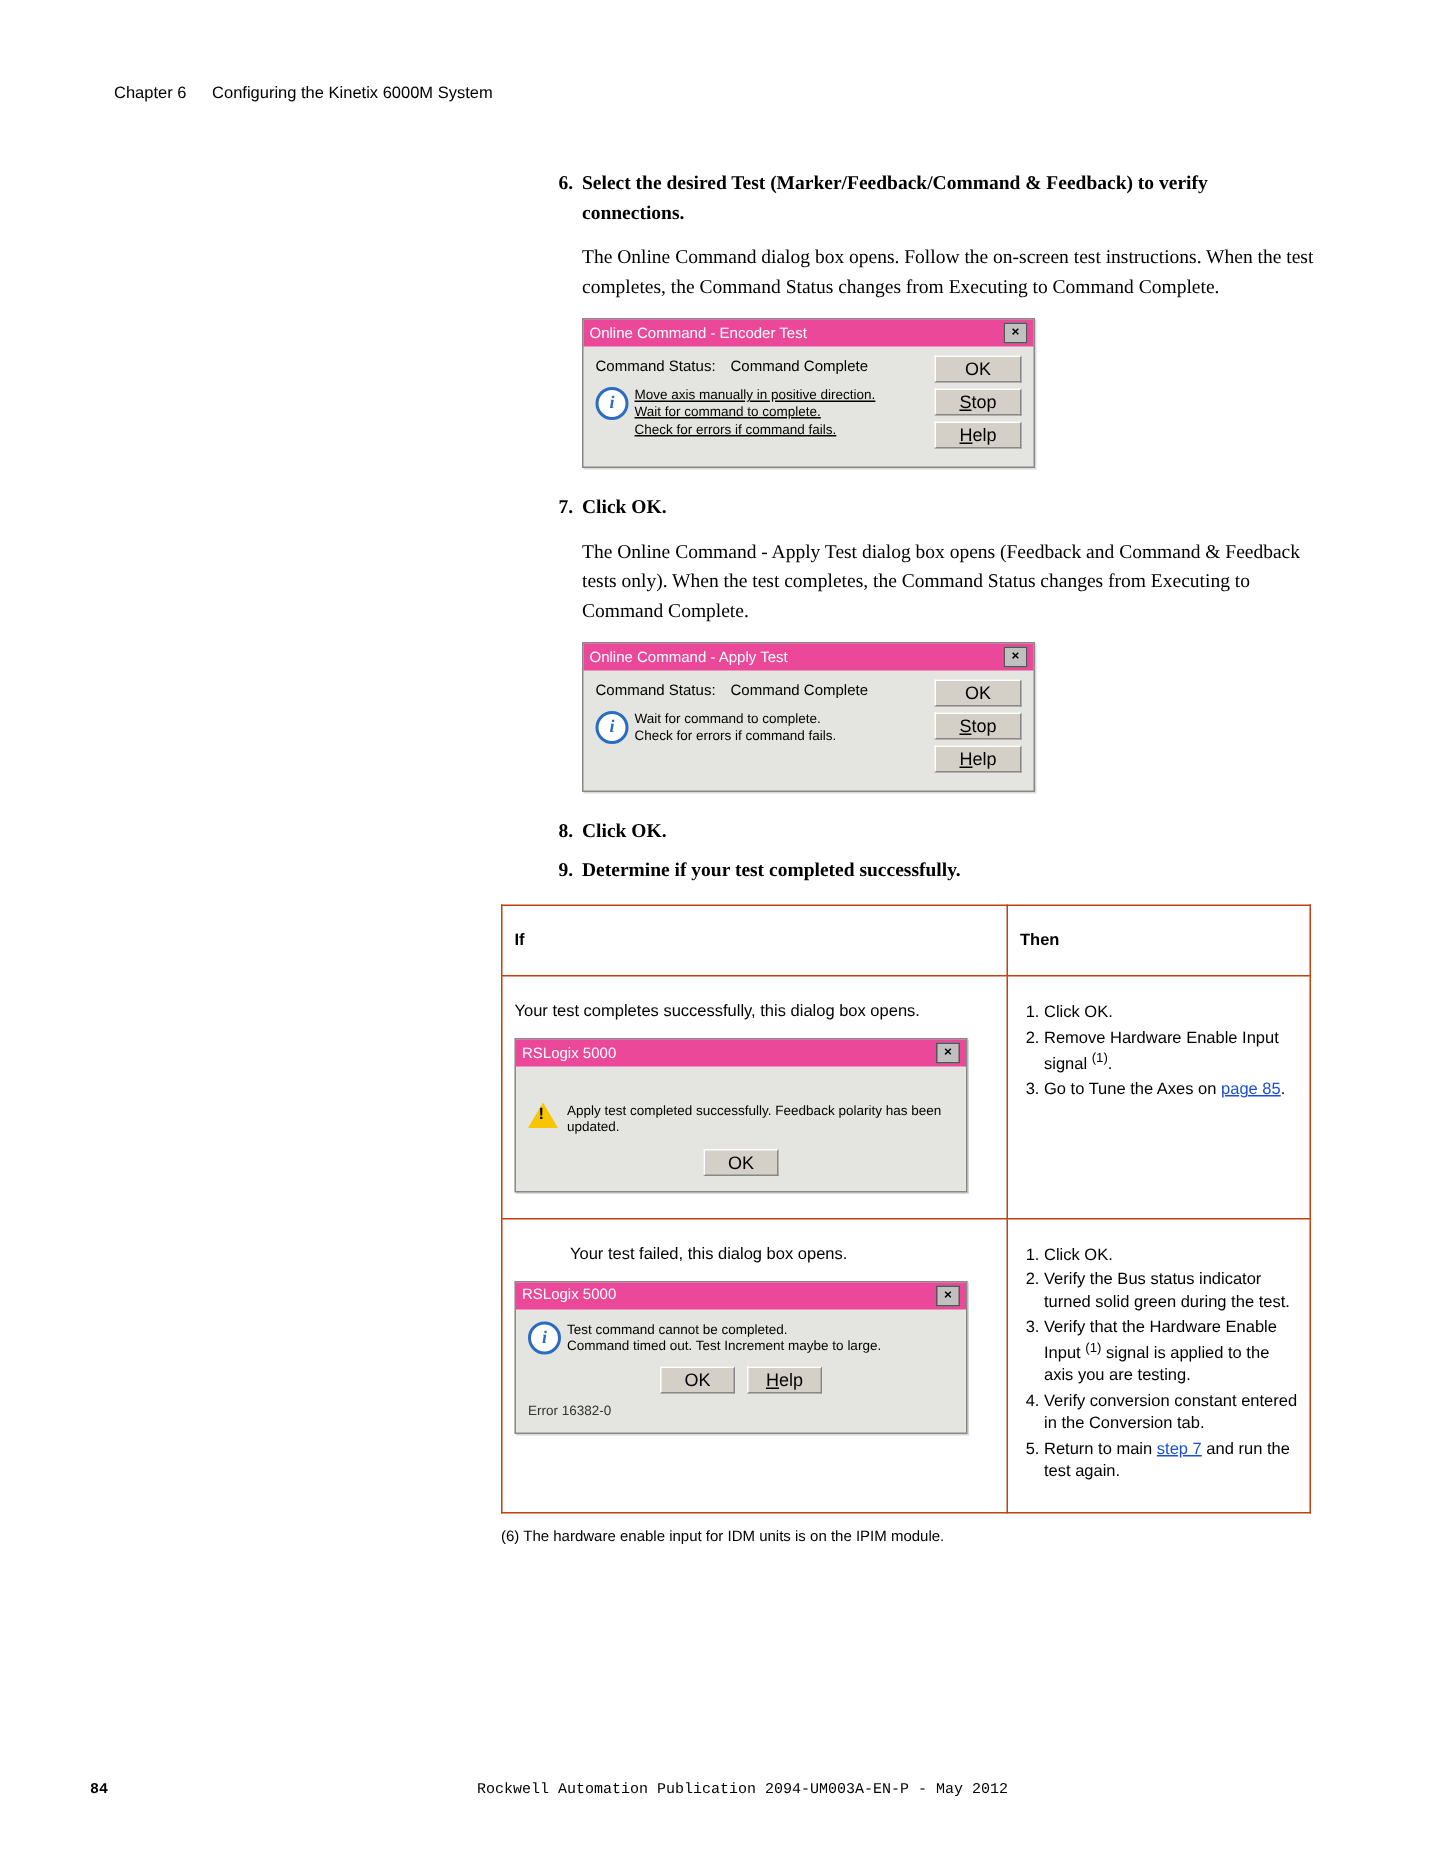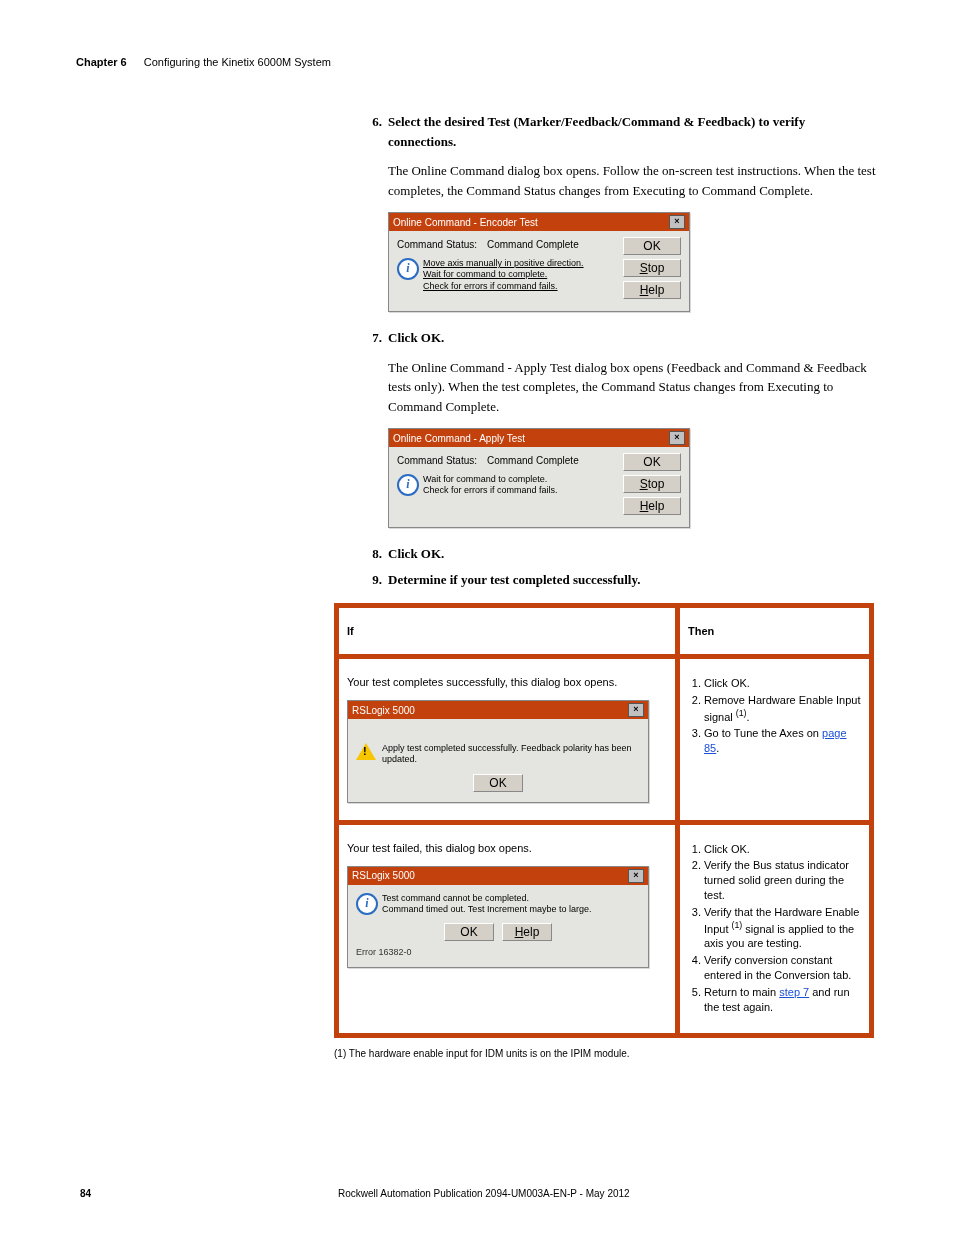--- a/index.html
+++ b/index.html
@@ -16,21 +16,21 @@
     box-sizing: border-box;
     padding: 56px 76px 36px 76px;
   }
   .running-head {
     font-family: Arial, Helvetica, sans-serif;
     font-size: 11px;
     color: #000;
     margin-bottom: 44px;
   }
   .running-head .chap {
-    font-weight: bold;
+    font-weight: normal;
     margin-right: 14px;
   }
   .body-col {
     margin-left: 284px;
     width: 516px;
   }
   .step {
     display: flex;
     margin-top: 8px;
     line-height: 1.5;
@@ -55,21 +55,21 @@
     margin-left: 28px;
     margin-top: 12px;
     border: 1px solid #888;
     background: #e4e4e0;
     font-family: Tahoma, Arial, sans-serif;
     font-size: 10px;
     width: 300px;
     box-shadow: 1px 1px 0 rgba(0,0,0,0.15);
   }
   .dlg-title {
-    background: #c2410c;
+    background: #ec4899;
     color: #fff;
     padding: 2px 4px;
     display: flex;
     justify-content: space-between;
     align-items: center;
     font-size: 10px;
     gap: 12px;
   }
   .dlg-title .xbtn {
     background: #c0c0c0;
@@ -164,21 +164,21 @@
   
   .iftable {
     width: 540px;
     margin-left: -26px;
     border-collapse: collapse;
     font-family: Arial, Helvetica, sans-serif;
     font-size: 11px;
     margin-top: 14px;
   }
   .iftable th, .iftable td {
-    border: 5px solid #c2410c;
+    border: 1px solid #c2410c;
     padding: 17px 8px;
     vertical-align: top;
     text-align: left;
   }
   .iftable th {
     font-weight: bold;
     background: #fff;
   }
   .tcell-ol { padding-left: 16px; margin: 0; }
   .tcell-ol li { margin-bottom: 2px; line-height: 1.35; }
@@ -192,23 +192,23 @@
   .footnote {
     font-family: Arial, Helvetica, sans-serif;
     font-size: 10px;
     margin-top: 10px;
     margin-left: -26px;
   }
 
   .footer {
     position: absolute;
     bottom: 36px;
-    left: 80px;
+    left: 60px;
     right: 76px;
-    font-family: Liberation Sans, sans-serif;
+    font-family: Liberation Mono, monospace;
     font-size: 10px;
     display: flex;
   }
   .footer .pg { font-weight: bold; width: 258px; }
   .footer .pub { }
   sup { font-size: 0.8em; }
 </style>
 </head>
 <body>
 
@@ -319,21 +319,21 @@
           <td>
             <ol class="tcell-ol">
               <li>Click OK.</li>
               <li><span>Remove Hardware Enable Input signal </span><sup>(1)</sup><span>.</span></li>
               <li><span>Go to Tune the Axes on </span><a class="link">page 85</a><span>.</span></li>
             </ol>
           </td>
         </tr>
         <tr>
           <td>
-            <div style="margin-bottom:8px;">Your test failed, this dialog box opens.</div>
+            <div style="margin-bottom:8px;margin-left:37px;">Your test failed, this dialog box opens.</div>
             <div class="dlg msgbox">
               <div class="dlg-title">
                 <span>RSLogix 5000</span>
                 <span class="xbtn">×</span>
               </div>
               <div class="dlg-body" style="min-height:auto;">
                 <div class="dlg-msg" style="margin-top:0;">
                   <span class="icon"><span class="info-ico">i</span></span>
                   <div class="msgtxt" style="white-space:pre-line;">Test command cannot be completed.
 Command timed out. Test Increment maybe to large.</div>
@@ -352,21 +352,21 @@
               <li>Verify the Bus status indicator turned solid green during the test.</li>
               <li><span>Verify that the Hardware Enable Input </span><sup>(1)</sup><span> signal is applied to the axis you are testing.</span></li>
               <li>Verify conversion constant entered in the Conversion tab.</li>
               <li><span>Return to main </span><a class="link">step 7</a><span> and run the test again.</span></li>
             </ol>
           </td>
         </tr>
       </tbody>
     </table>
 
-    <div class="footnote">(1)    The hardware enable input for IDM units is on the IPIM module.</div>
+    <div class="footnote">(6)    The hardware enable input for IDM units is on the IPIM module.</div>
 
   </div>
 
   <div class="footer">
     <span class="pg">84</span>
     <span class="pub">Rockwell Automation Publication 2094-UM003A-EN-P - May 2012</span>
   </div>
 
 </div>
 

